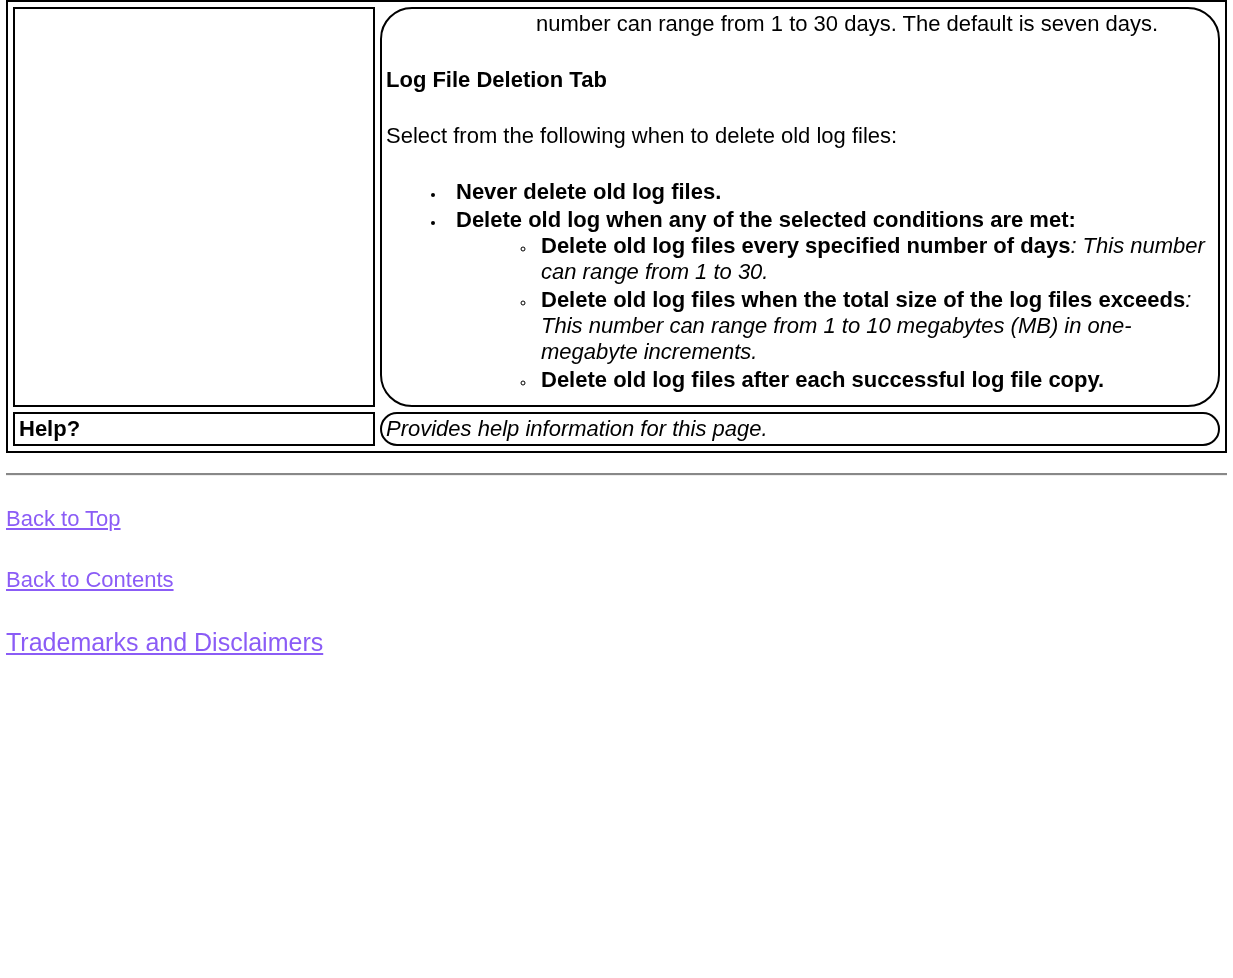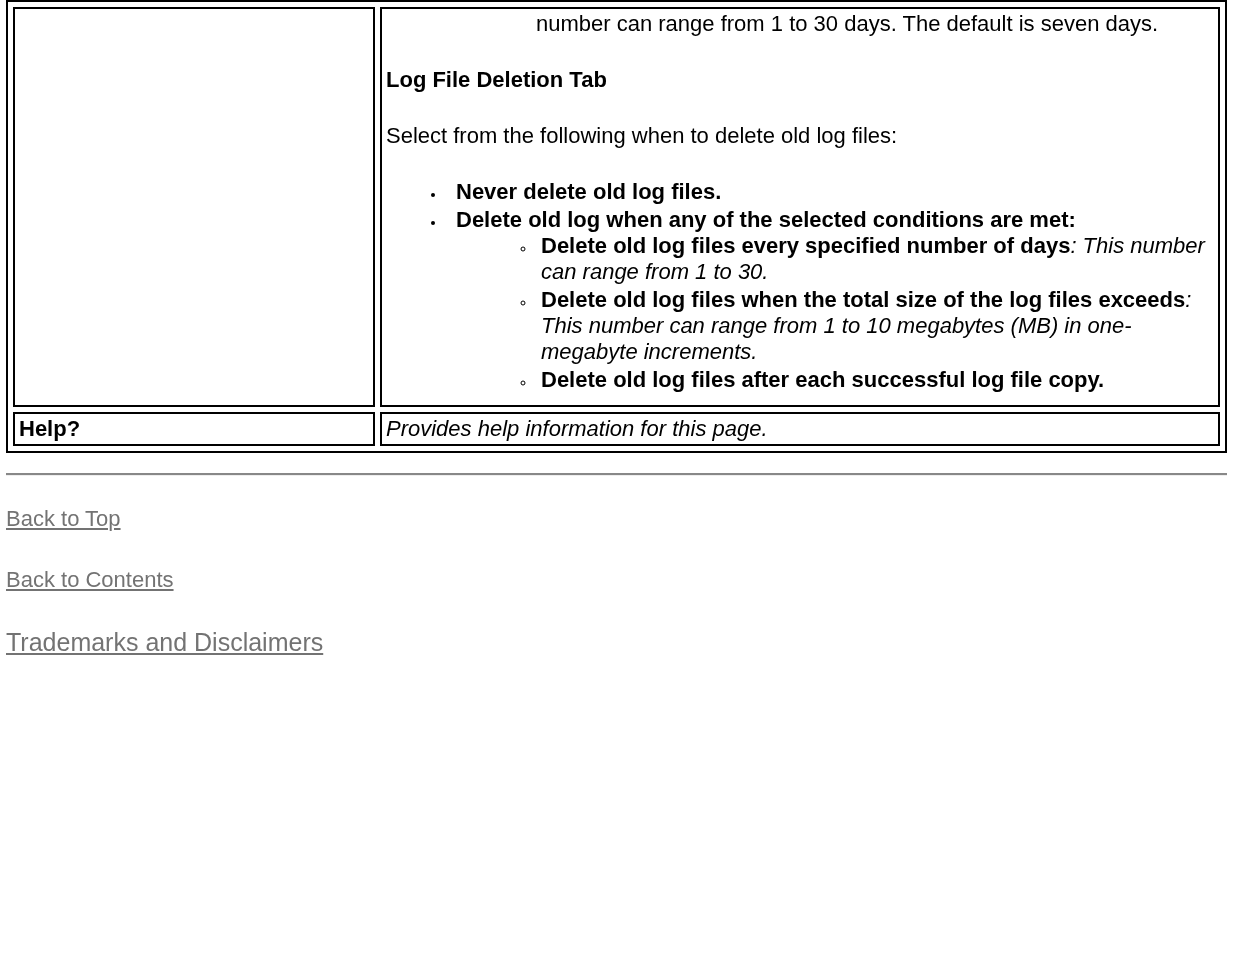--- a/index.html
+++ b/index.html
@@ -19,20 +19,21 @@
       border: 2px solid #000;
       padding: 2px 4px;
       vertical-align: top;
     }
     td.left-col {
       width: 350px;
       font-weight: bold;
     }
     td.right-col {
       font-family: Verdana, Arial, sans-serif;
+      border-radius: 32px;
     }
     .content-block {
       padding: 0;
     }
     .fragment {
       padding-left: 150px;
       margin-bottom: 30px;
     }
     .heading {
       font-weight: bold;
@@ -74,21 +75,21 @@
     .normal {
       font-weight: normal;
     }
     hr {
       margin: 20px 0 30px 0;
       border: 0;
       border-top: 2px solid #888;
       border-bottom: 1px solid #eee;
     }
     a.link {
-      color: #737373;
+      color: #8b5cf6;
       text-decoration: underline;
       display: inline-block;
     }
     .link-block {
       margin-bottom: 35px;
     }
     .small-link {
       font-size: 25px;
     }
   </style>

